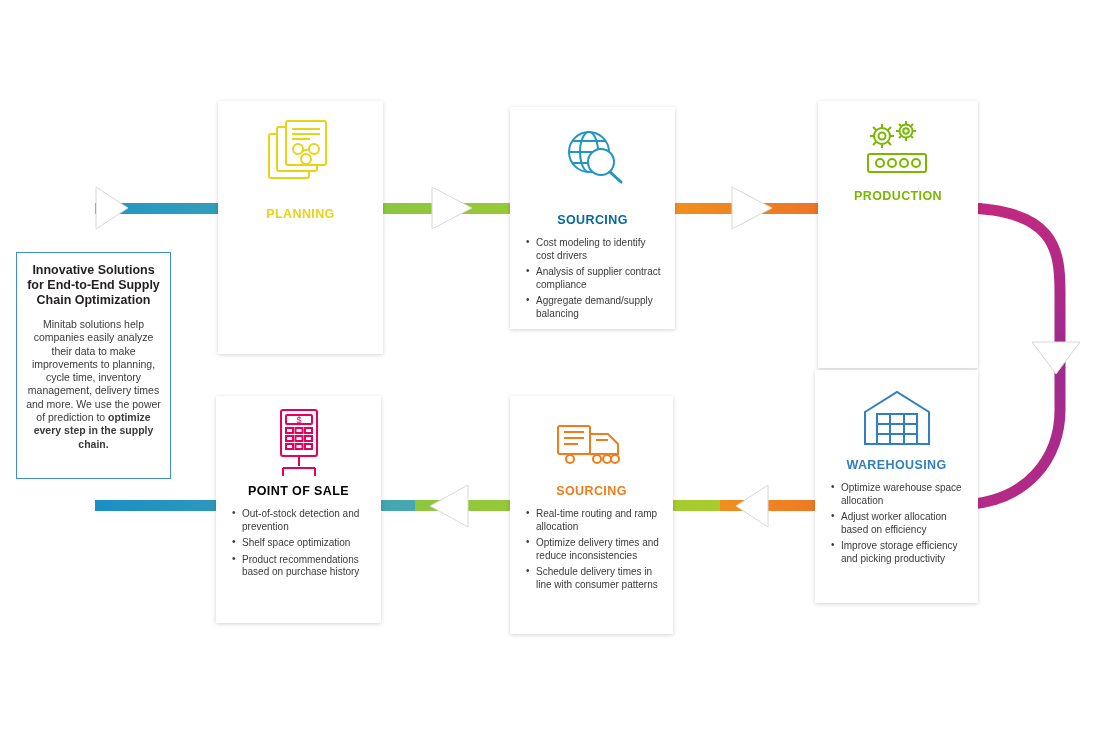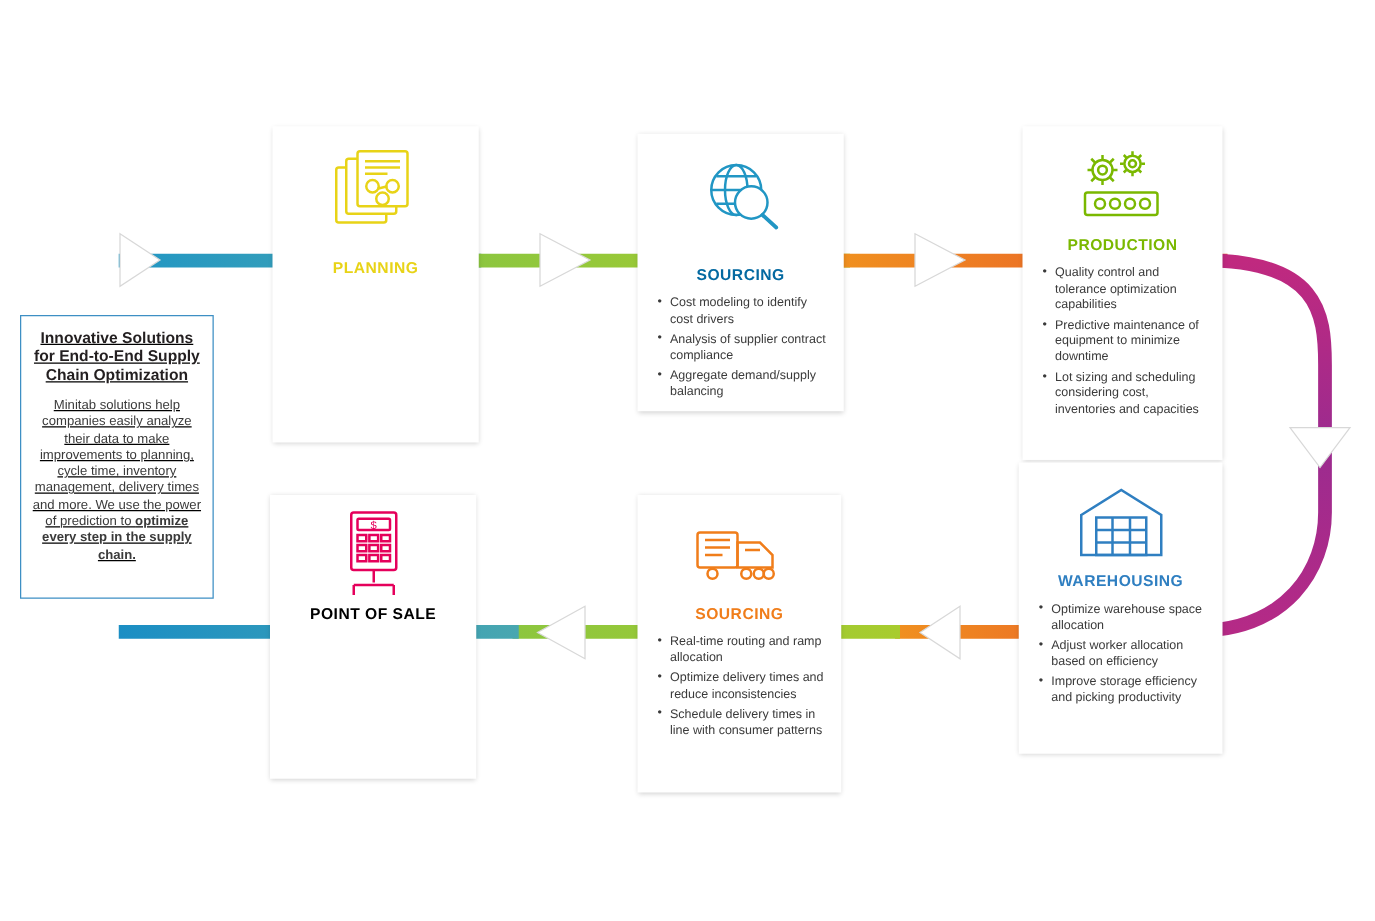--- a/index.html
+++ b/index.html
@@ -30,21 +30,20 @@
     left: 16px;
     top: 252px;
     width: 155px;
     height: 227px;
     border: 1px solid #3d8fc4;
     background: #ffffff;
     z-index: 5;
     box-sizing: border-box;
     padding: 10px 9px 8px 9px;
     text-align: center;
-    text-decoration: underline;
   }
   .intro-title {
     font-size: 12.5px;
     line-height: 15px;
     color: #231f20;
     font-weight: bold;
     margin-bottom: 10px;
   }
   .intro-body {
     font-size: 10.5px;
@@ -247,25 +246,20 @@
           </g>
         </g>
         <rect x="10" y="36" width="58" height="18" rx="2"></rect>
         <circle cx="22" cy="45" r="4"></circle>
         <circle cx="34" cy="45" r="4"></circle>
         <circle cx="46" cy="45" r="4"></circle>
         <circle cx="58" cy="45" r="4"></circle>
       </svg>
     </div>
     <div class="card-title t-production">PRODUCTION</div>
-    <ul class="bullets">
-      <li>Quality control and tolerance optimization capabilities</li>
-      <li>Predictive maintenance of equipment to minimize downtime</li>
-      <li>Lot sizing and scheduling considering cost, inventories and capacities</li>
-    </ul>
   </div>
 
   <div class="card" id="card-pos">
     <div class="card-icon">
       <svg width="64" height="74" viewBox="0 0 64 74" fill="none" stroke="#e5005b" stroke-width="2">
         <rect x="14" y="2" width="36" height="46" rx="2"></rect>
         <rect x="19" y="7" width="26" height="9" rx="1"></rect>
         <text x="32" y="15" font-size="9" fill="#e5005b" stroke="none" text-anchor="middle" font-family="Liberation Sans, sans-serif">$</text>
         <g>
           <rect x="19" y="20" width="7" height="5"></rect>
@@ -278,20 +272,25 @@
             <rect x="28.5" y="36" width="7" height="5"></rect>
             <rect x="38" y="36" width="7" height="5"></rect>
         </g>
         <line x1="32" y1="48" x2="32" y2="58"></line>
         <line x1="16" y1="60" x2="48" y2="60"></line>
         <line x1="16" y1="60" x2="16" y2="68"></line>
         <line x1="48" y1="60" x2="48" y2="68"></line>
       </svg>
     </div>
     <div class="card-title t-pos">POINT OF SALE</div>
+    <ul class="bullets">
+      <li>Out-of-stock detection and prevention</li>
+      <li>Shelf space optimization</li>
+      <li>Product recommendations based on purchase history</li>
+    </ul>
   </div>
 
   <div class="card" id="card-delivery">
     <div class="card-icon">
       <svg width="80" height="58" viewBox="0 0 80 58" fill="none" stroke="#f07d1a" stroke-width="2">
         <rect x="6" y="10" width="32" height="28" rx="2"></rect>
         <line x1="12" y1="16" x2="32" y2="16"></line>
         <line x1="12" y1="22" x2="32" y2="22"></line>
         <line x1="12" y1="28" x2="26" y2="28"></line>
         <path d="M 38 18 L 56 18 L 66 28 L 66 38 L 38 38 Z"></path>

